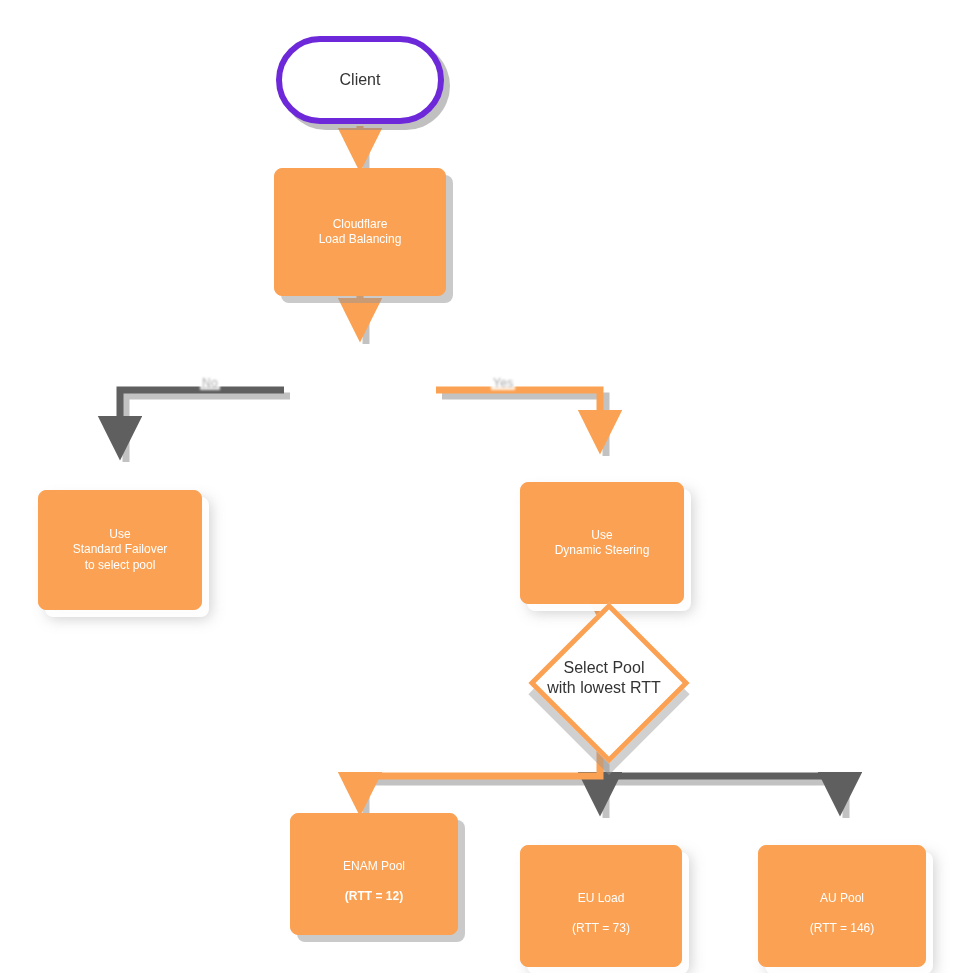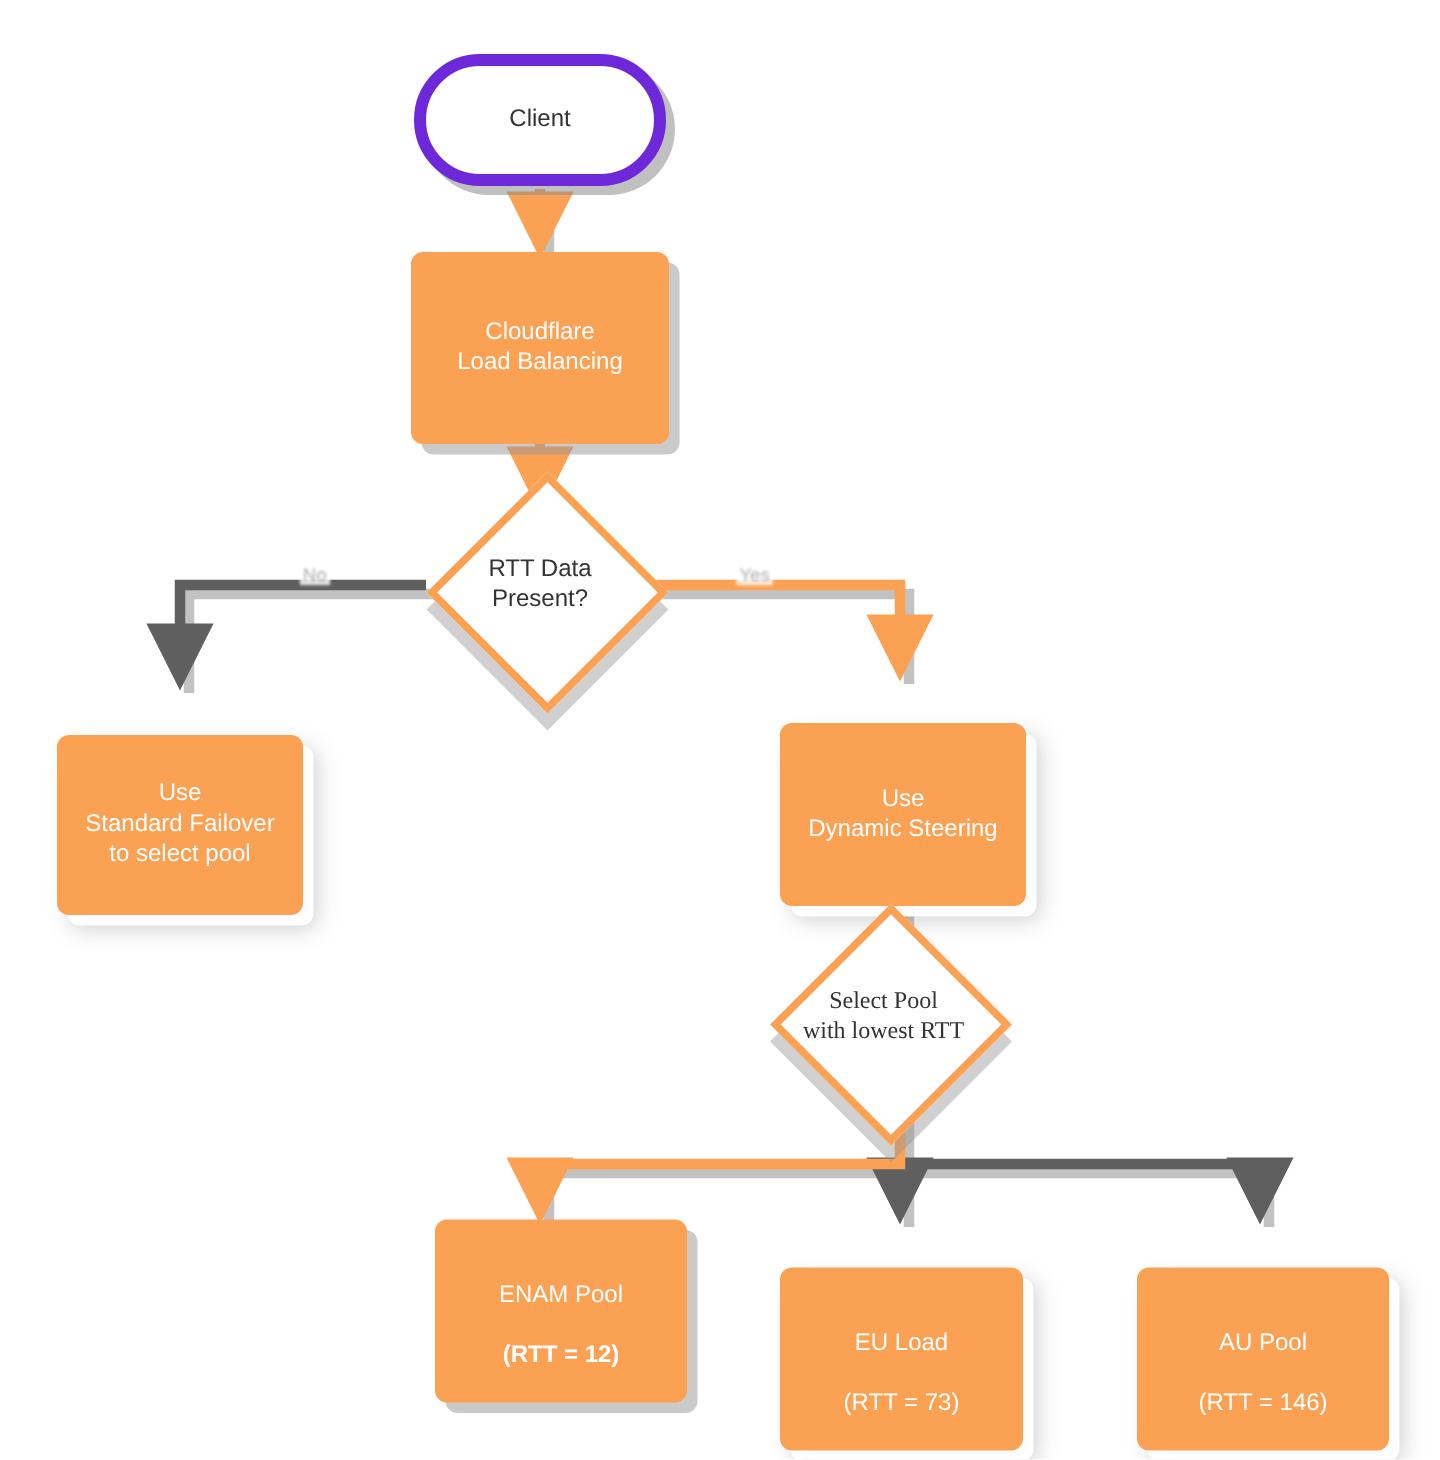--- a/index.html
+++ b/index.html
@@ -33,34 +33,34 @@
     z-index: 5;
   }
   .node-label {
     white-space: pre-line;
     padding: 0 6px;
   }
 
   
   .n-terminal {
     background: #ffffff;
-    border: 8px solid #6d28d9;
+    border: 6px solid #6d28d9;
     border-radius: 46px;
     color: #333333;
     font-size: 16px;
     box-shadow: 6px 6px 0 rgba(140,140,140,0.55);
   }
 
   
   .n-process {
     background: #fba153;
     border: 1px solid #fba153;
     border-radius: 8px;
     color: #ffffff;
-    font-size: 16px;
+    font-size: 12px;
     box-shadow: 7px 7px 0 rgba(150,150,150,0.5);
   }
   .n-process.halo {
     box-shadow: 7px 7px 0 rgba(255,255,255,0.95),
                 9px 9px 14px rgba(120,120,120,0.35);
     margin-top: 32px;
   }
 
   
   .n-decision {
@@ -148,41 +148,36 @@
 
   <div class="node n-terminal" style="left:276px; top:36px; width:168px; height:88px;">
     <span class="node-label">Client</span>
   </div>
 
   <div class="node n-process" style="left:274px; top:168px; width:172px; height:128px;">
     <span class="node-label">Cloudflare
 Load Balancing</span>
   </div>
 
-  <div class="node n-decision" style="left:284px; top:337px; width:152px; height:106px;">
-    <span class="diamond-shape"></span>
-    <span class="node-label diamond-text">RTT Data
-Present?</span>
-  </div>
 
   <div class="edge-label" style="left:200px; top:376px;">No</div>
   <div class="edge-label" style="left:491px; top:376px;">Yes</div>
 
   <div class="node n-process halo" style="left:38px; top:458px; width:164px; height:120px;">
     <span class="node-label">Use
 Standard Failover
 to select pool</span>
   </div>
 
   <div class="node n-process halo" style="left:520px; top:450px; width:164px; height:122px;">
     <span class="node-label">Use
 Dynamic Steering</span>
   </div>
 
-  <div class="node n-decision" style="left:505px; top:616px; width:168px; height:124px;font-family:Liberation Serif, serif;">
+  <div class="node n-decision" style="left:520px; top:616px; width:168px; height:124px;">
     <span class="diamond-shape"></span>
     <span class="node-label diamond-text">Select Pool
 with lowest RTT</span>
   </div>
 
   <div class="node n-process" style="left:290px; top:813px; width:168px; height:122px;">
     <span class="node-label">
       <span>ENAM Pool</span><br>
       <span class="bold-line">(RTT = 12)</span>
     </span>

